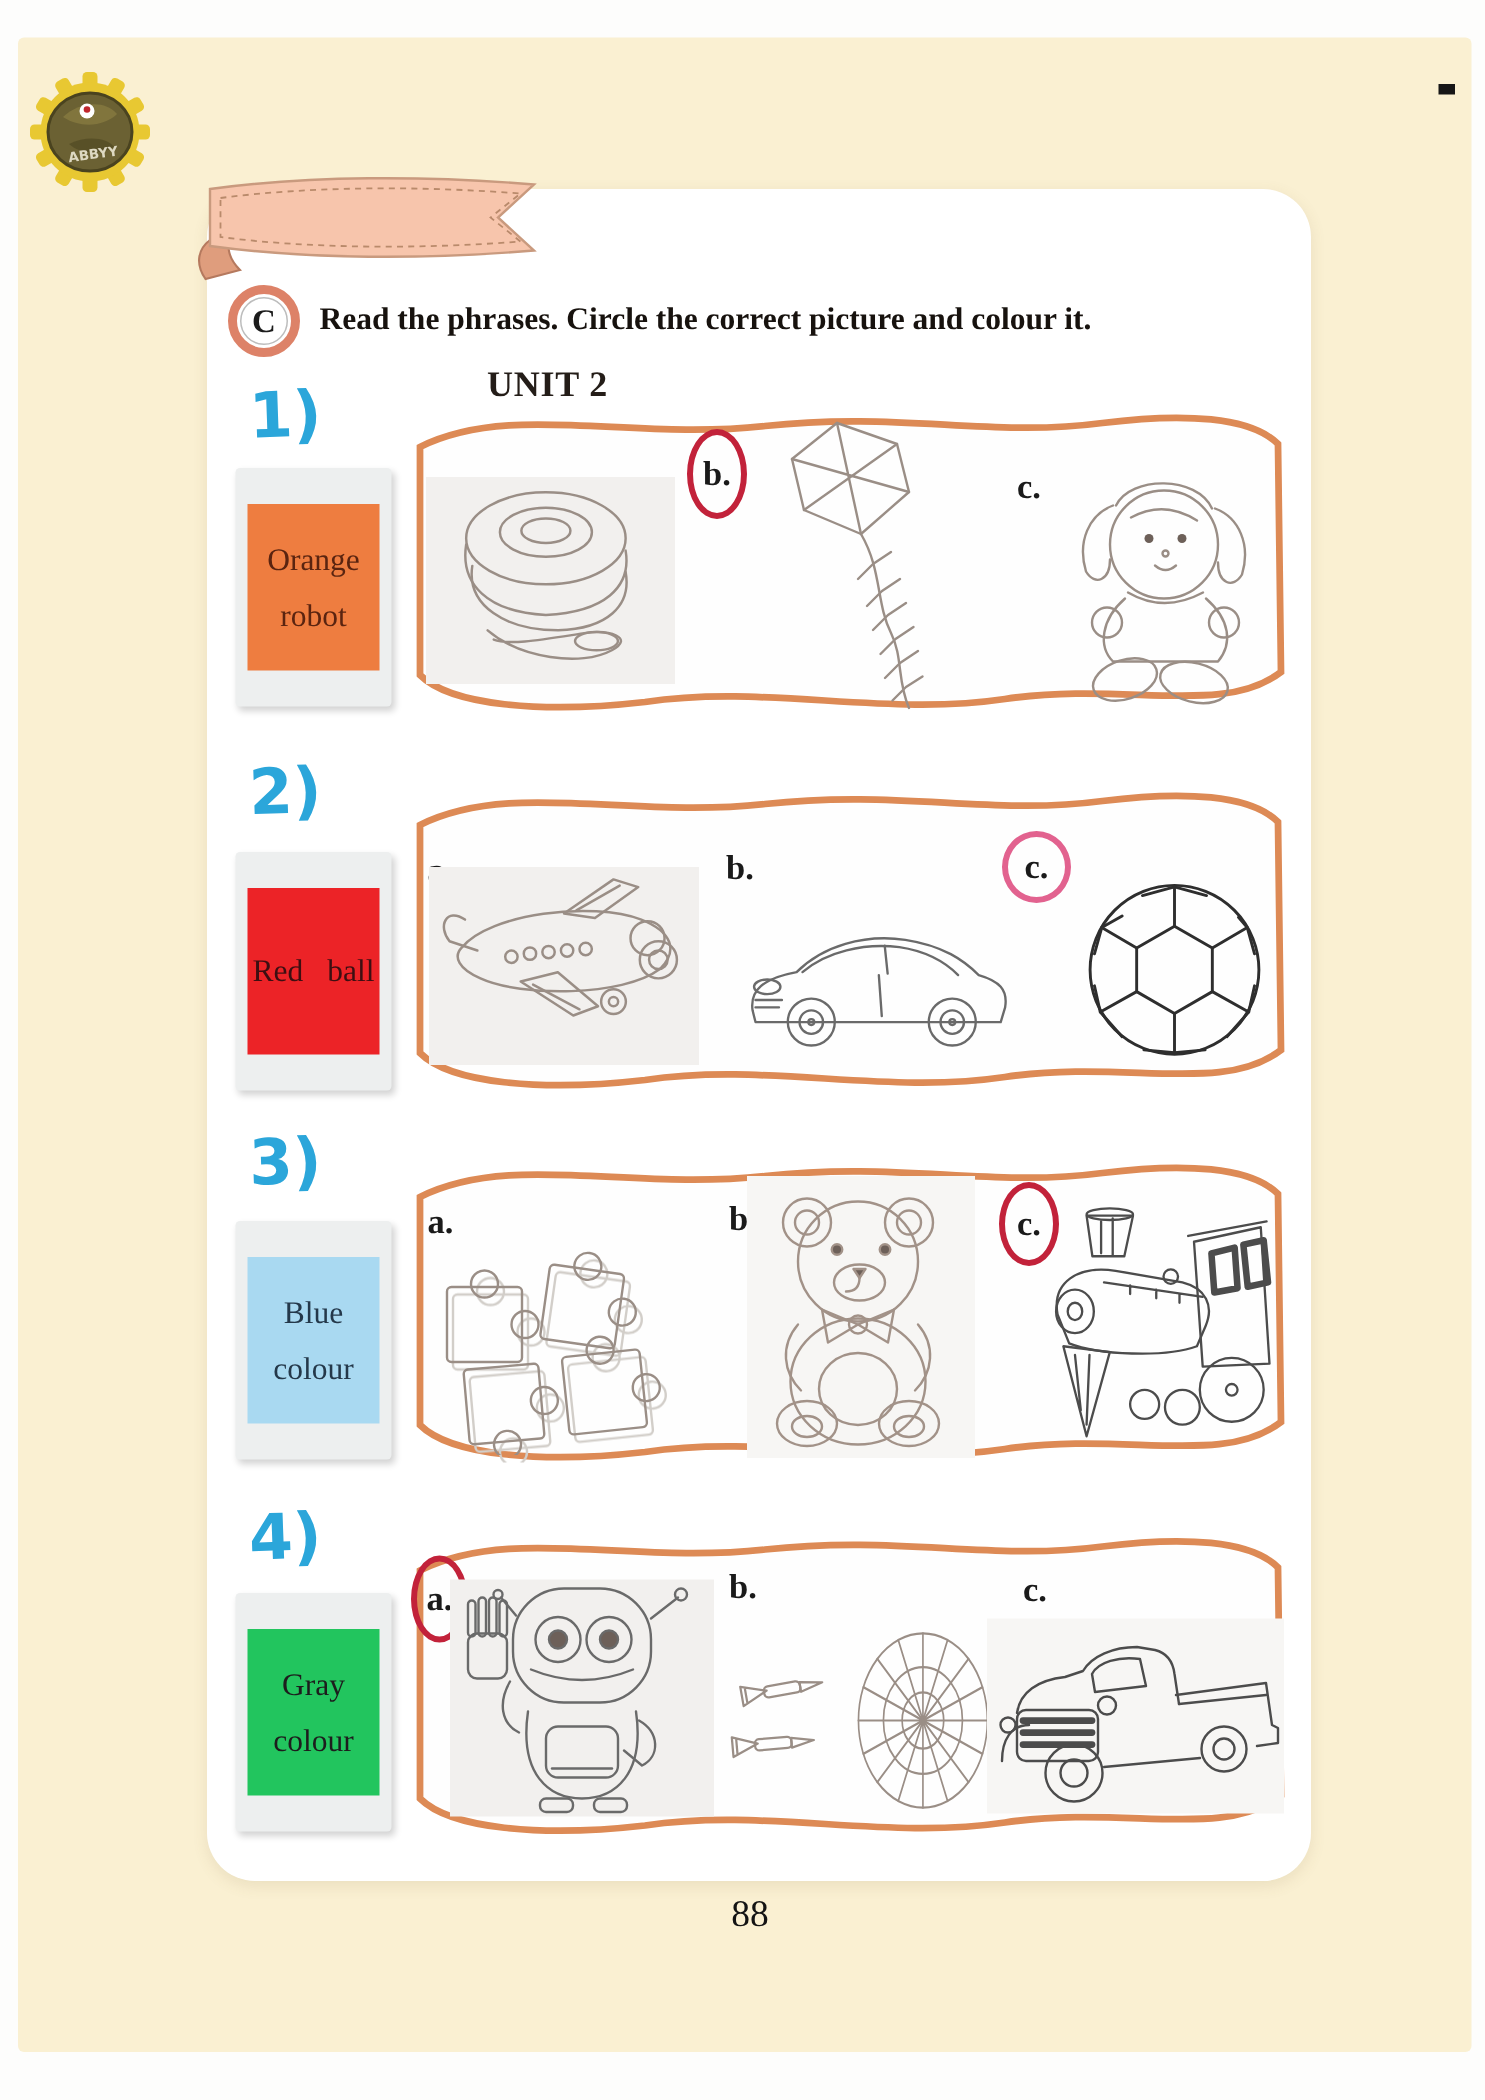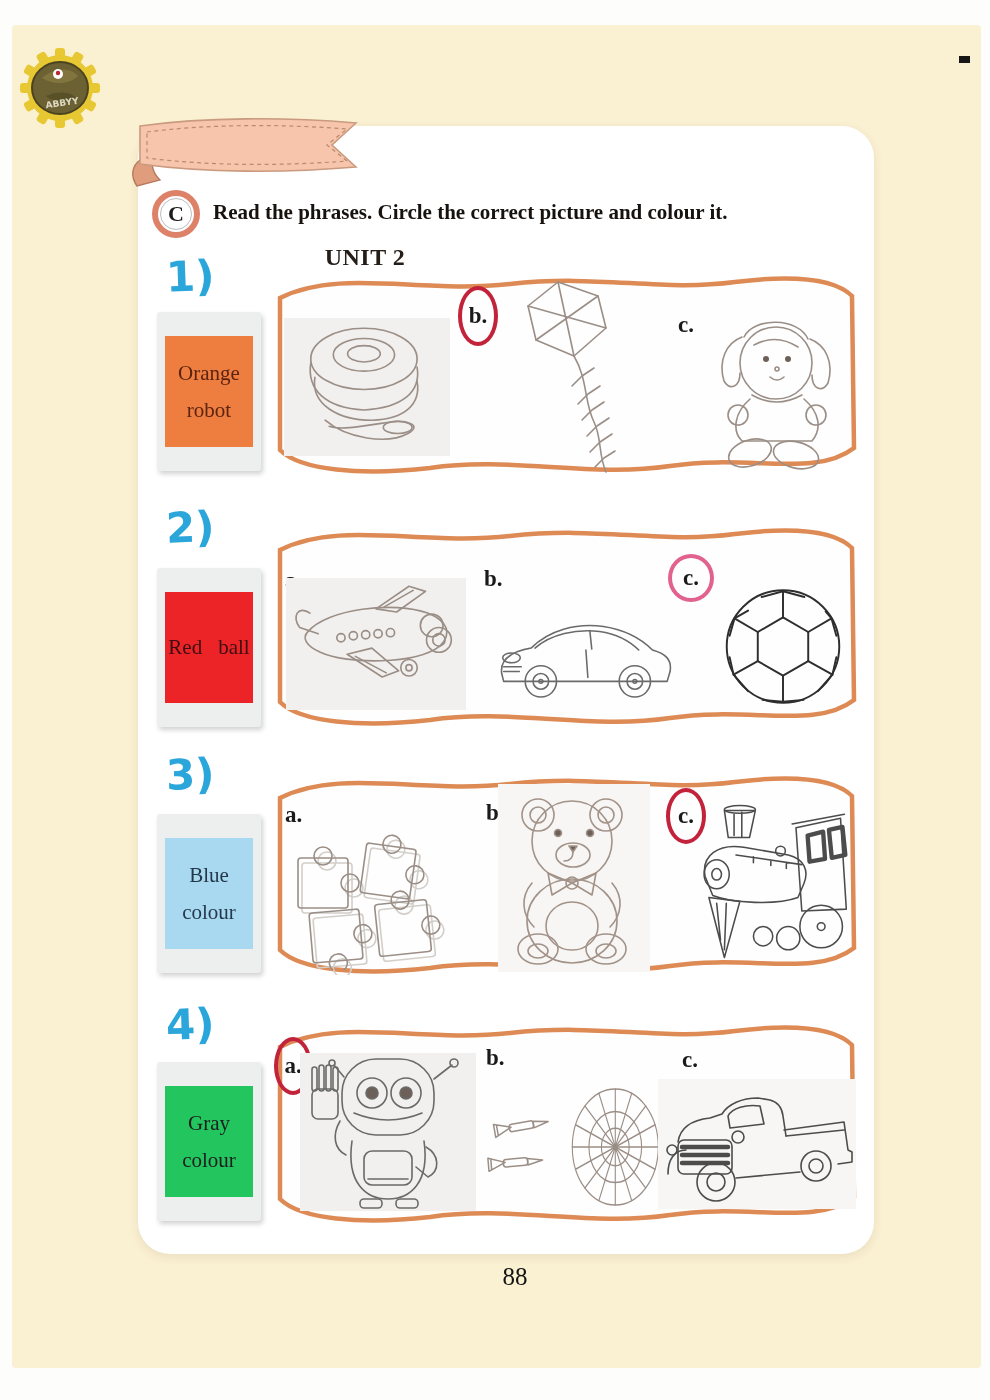--- a/index.html
+++ b/index.html
@@ -37,21 +37,21 @@
   .gbg{background:#f2f0ee;}
   .lbg{background:#f7f6f4;}
   .sk *{fill:none;stroke:#9a8e86;stroke-width:1.6;stroke-linecap:round;stroke-linejoin:round;}
   .sk .fl{fill:#6d6059;stroke:none;}
   .sk .dk{stroke:#111;stroke-width:4.5;}
   .sk.dark *{stroke:#4c4c4c;}
   .sk.mid *{stroke:#6a6a6a;}
   .sk.ball *{stroke:#2e2e2e;stroke-width:2;}
   .sk.bear *{stroke:#a29288;}
   .puzzle svg{filter:drop-shadow(4px 5px 0 #d2cec9);}
-  .page-number{position:absolute;left:147px;top:1263px;width:736px;text-align:center;
+  .page-number{position:absolute;left:132px;top:1263px;width:736px;text-align:center;
         font-size:25px;color:#141414;}
   .corner-dash{position:absolute;left:959px;top:56px;width:11px;height:7px;background:#161616;}
   .logo{position:absolute;left:12px;top:48px;width:96px;height:82px;}
 </style>
 </head>
 <body>
 
 <div class="stage">
   <div class="paper"></div>
 

